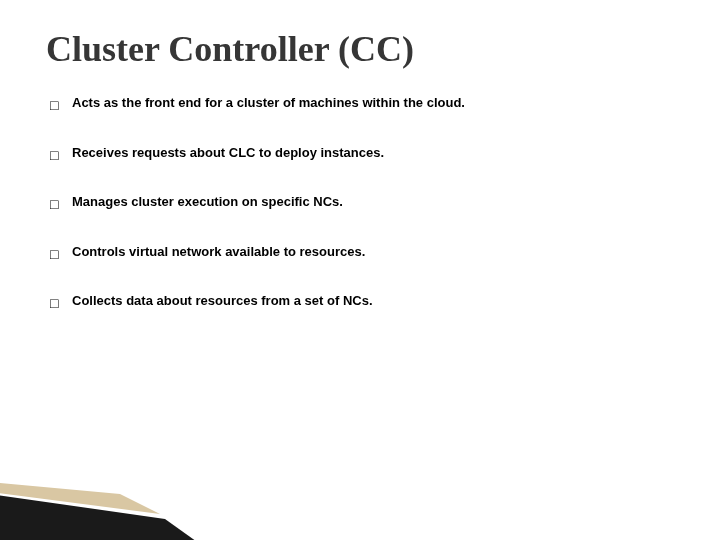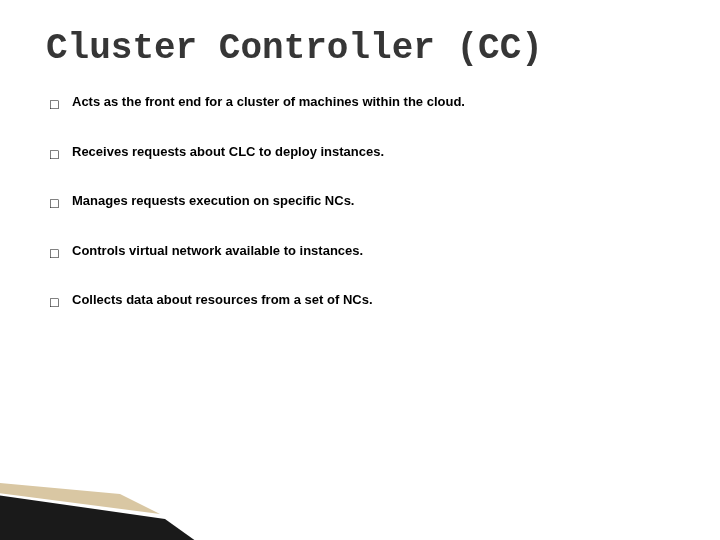--- a/index.html
+++ b/index.html
@@ -14,21 +14,21 @@
     position: relative;
   }
   .slide {
     position: relative;
     width: 720px;
     height: 540px;
     box-sizing: border-box;
     padding: 28px 46px 0 46px;
   }
   .title {
-    font-family: Liberation Mono, monospace;
+    font-family: Liberation Serif, serif;
     font-size: 36px;
     font-weight: 700;
     color: #363636;
     letter-spacing: 0px;
     margin: 0 0 24px 0;
   }
   .bullets {
     list-style: none;
     padding: 0 0 0 26px;
     margin: 0;
@@ -64,22 +64,22 @@
 </head>
 <body>
 
 <div class="slide">
 
   <h1 class="title">Cluster Controller (CC)</h1>
 
   <ul class="bullets">
     <li>Acts as the front end for a cluster of machines within the cloud.</li>
     <li>Receives requests about CLC to deploy instances.</li>
-    <li>Manages requests execution on specific NCs.</li>
-    <li>Controls virtual network available to instances.</li>
+    <li>Manages cluster execution on specific NCs.</li>
+    <li>Controls virtual network available to resources.</li>
     <li>Collects data about resources from a set of NCs.</li>
   </ul>
 
   <svg class="decor" viewBox="0 0 220 70" preserveAspectRatio="none">
     <polygon points="0,70 0,20 175,45 210,70" fill="#1a1a1a"></polygon>
     <polygon points="0,18 0,8 130,20 170,40" fill="#d9c7a3"></polygon>
   </svg>
 
 </div>
 

